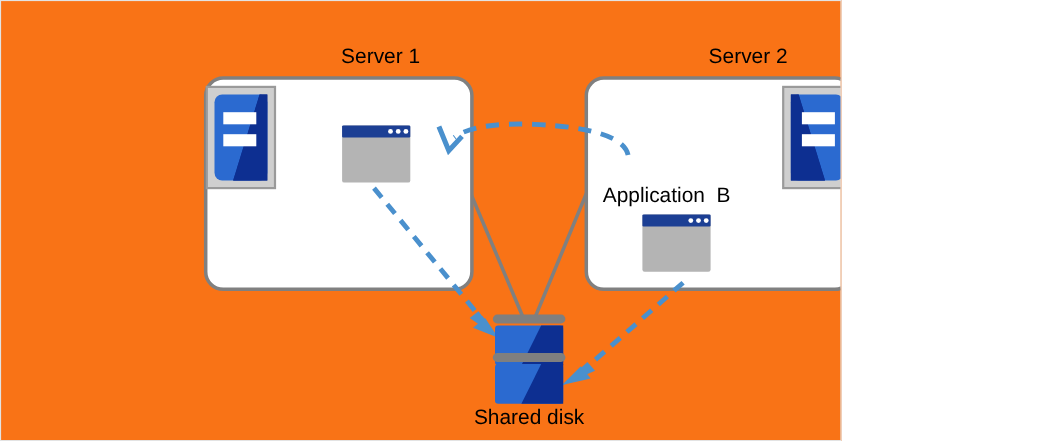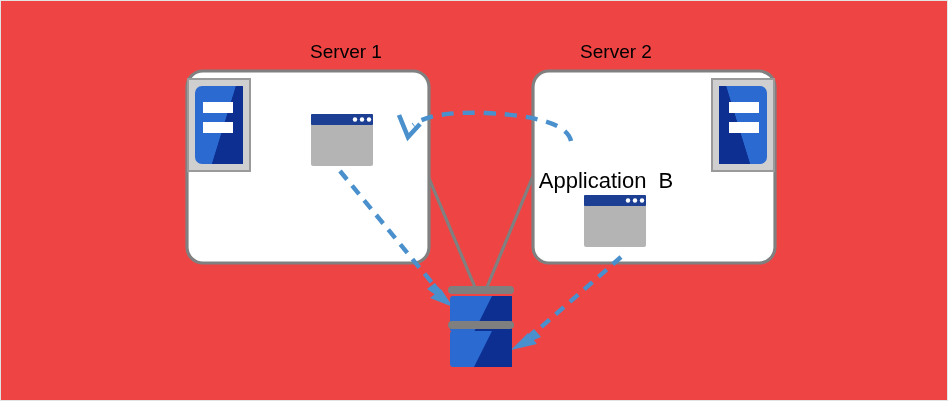--- a/index.html
+++ b/index.html
@@ -2,46 +2,46 @@
 <html><head>
 <meta charset="utf-8">
 <style>
   html, body {
     margin: 0;
     padding: 0;
     background: #ffffff;
   }
   #canvas {
     position: relative;
-    width: 948px;
+    width: 765px;
     height: 401px;
-    background: #ef4444;
+    background: #f97316;
     border: 1px solid #e3e3e3;
     box-sizing: border-box;
     overflow: hidden;
     font-family: "Liberation Sans", sans-serif;
   }
   .svg-layer {
     position: absolute;
     top: 0;
     left: 0;
     width: 948px;
     height: 401px;
   }
   .label {
     position: absolute;
     color: #000000;
     white-space: pre;
     line-height: 1.15;
     text-align: center;
   }
   #server1-title { left: 245px; top: 40px; width: 200px; font-size: 19px; }
-  #server2-title { left: 515px; top: 40px; width: 200px; font-size: 19px; }
+  #server2-title { left: 515px; top: 40px; width: 200px; font-size: 19px; text-align: right; }
   #app-a-label   { left: 225px; top: 87px; width: 220px; font-size: 19px; }
-  #app-b-label   { left: 495px; top: 167px; width: 220px; font-size: 22px; }
+  #app-b-label   { left: 495px; top: 167px; width: 220px; font-size: 19px; }
   #group-label   { left: 405px; top: 56px; width: 165px; font-size: 19px; line-height: 1.28; }
   #disk-label    { left: 390px; top: 368px; width: 180px; font-size: 19px; }
 </style>
 </head>
 <body>
 
 <div id="canvas">
 
   <svg class="svg-layer" viewBox="0 0 948 401">
 
@@ -127,14 +127,15 @@
   </svg>
 
   <div class="label" id="server1-title">Server 1</div>
 
   <div class="label" id="server2-title">Server 2</div>
 
 
   <div class="label" id="app-b-label">Application  B</div>
 
 
+  <div class="label" id="disk-label">Shared disk</div>
 
 </div>
 
 </body></html>

